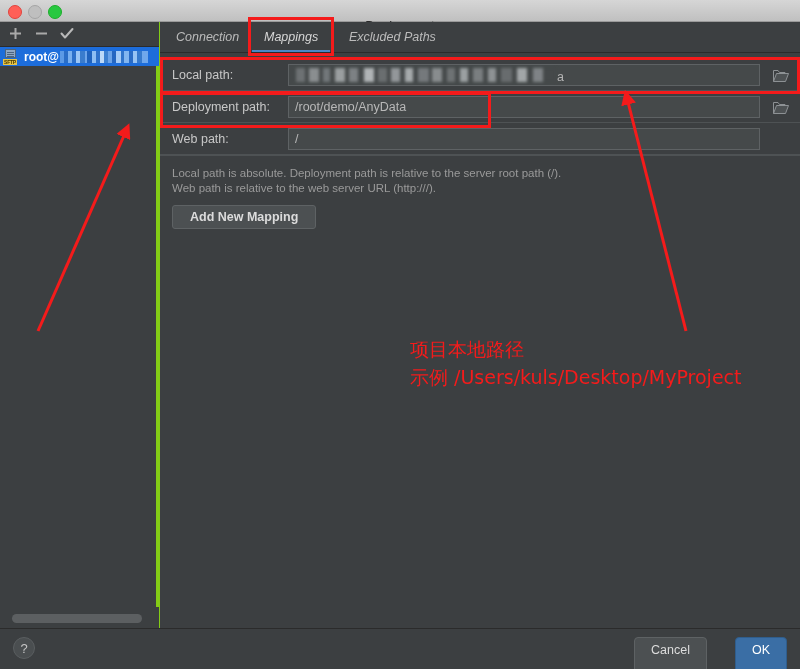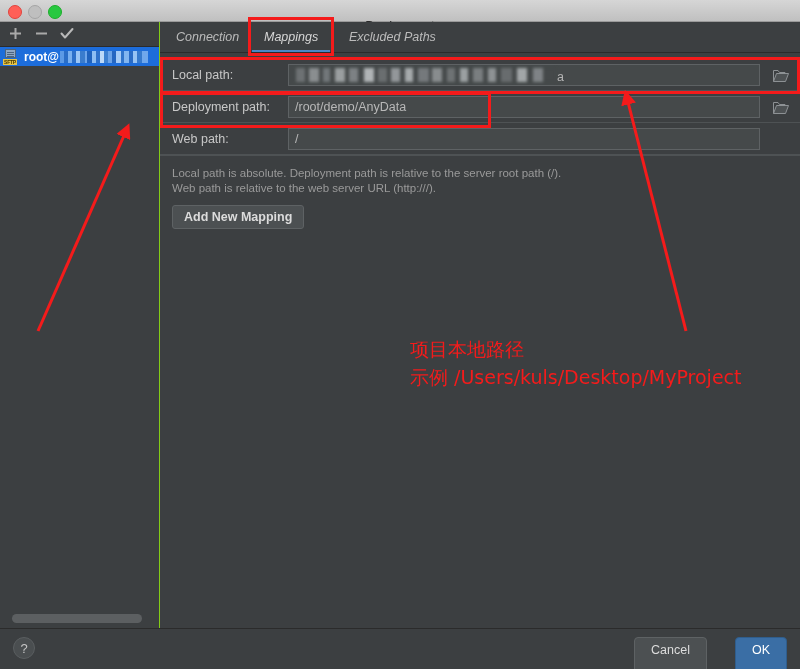--- a/index.html
+++ b/index.html
@@ -51,21 +51,21 @@
     font-family: "Liberation Sans", sans-serif;
   }
 
   
   .sidebar {
     position: absolute;
     left: 0; top: 22px;
     width: 160px;
     height: 607px;
     background: #3c3f41;
-    border-right: 1px solid #84cc16;
+    border-right: 4px solid #84cc16;
     box-sizing: border-box;
   }
   .sb-toolbar {
     position: absolute;
     left: 0; top: 0;
     width: 159px; height: 24px;
     background: #3c3f41;
     border-bottom: 1px solid #2b2b2b;
   }
   .sb-tool {
@@ -288,21 +288,21 @@
     font-family: "Liberation Sans", sans-serif;
     white-space: nowrap;
   }
   .hint.l1 { top: 113px; }
   .hint.l2 { top: 128px; }
 
   .add-btn {
     position: absolute;
     left: 12px; top: 152px;
     height: 24px;
-    padding: 0 11px;
+    padding: 0 17px;
     line-height: 23px;
     background: #4c5052;
     border: 1px solid #5e6264;
     border-radius: 3px;
     color: #dcdcdc;
     font-size: 12.5px;
     font-weight: bold;
     box-sizing: border-box;
     cursor: default;
     user-select: none;

